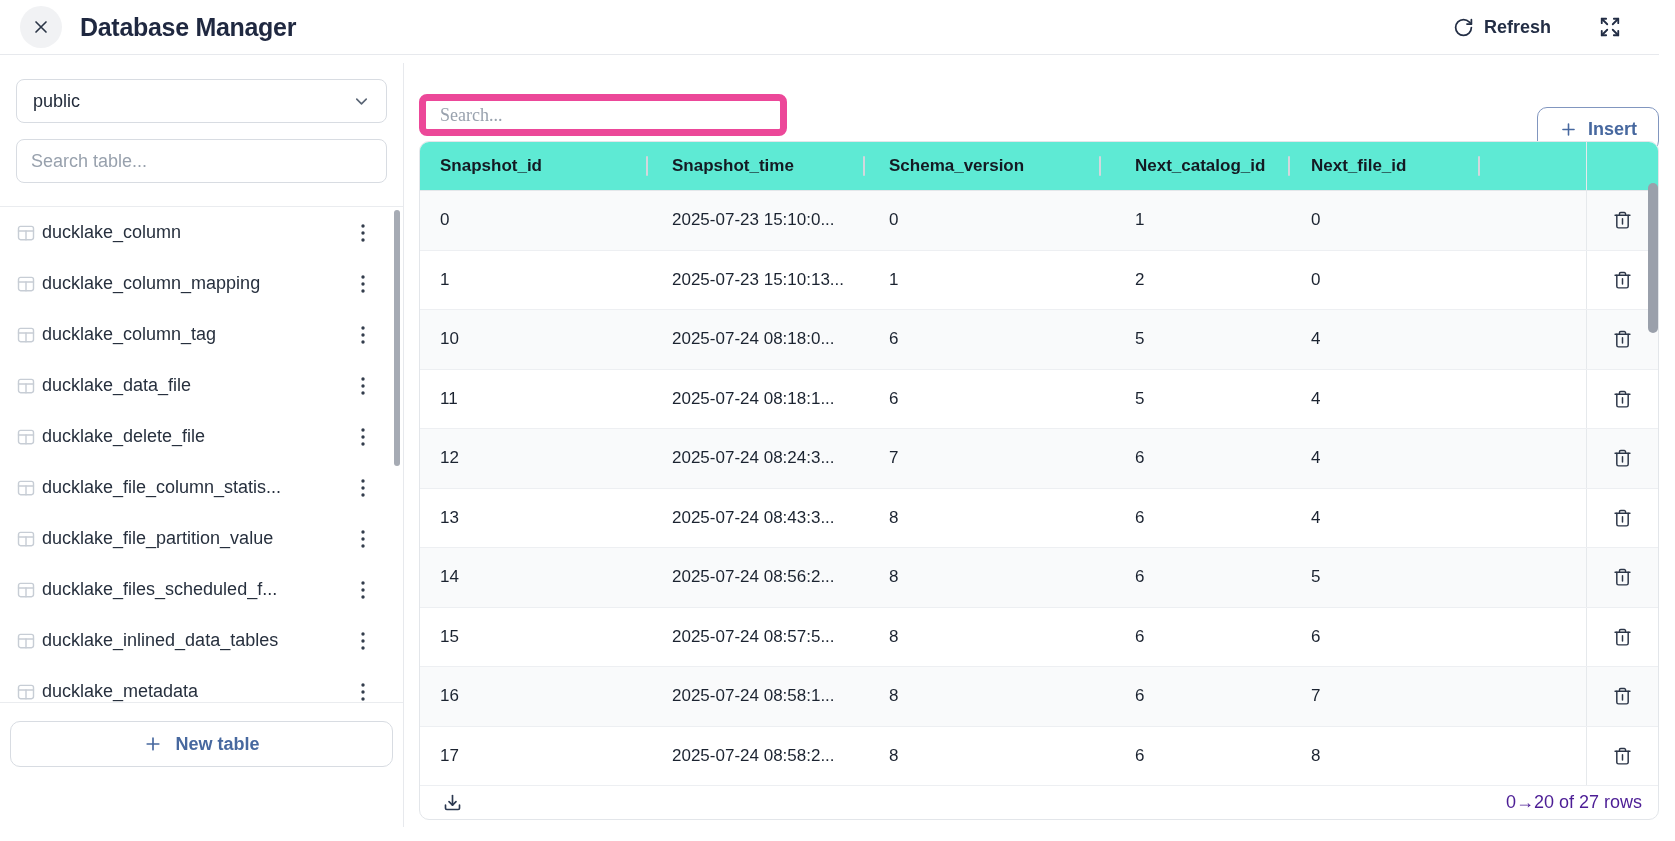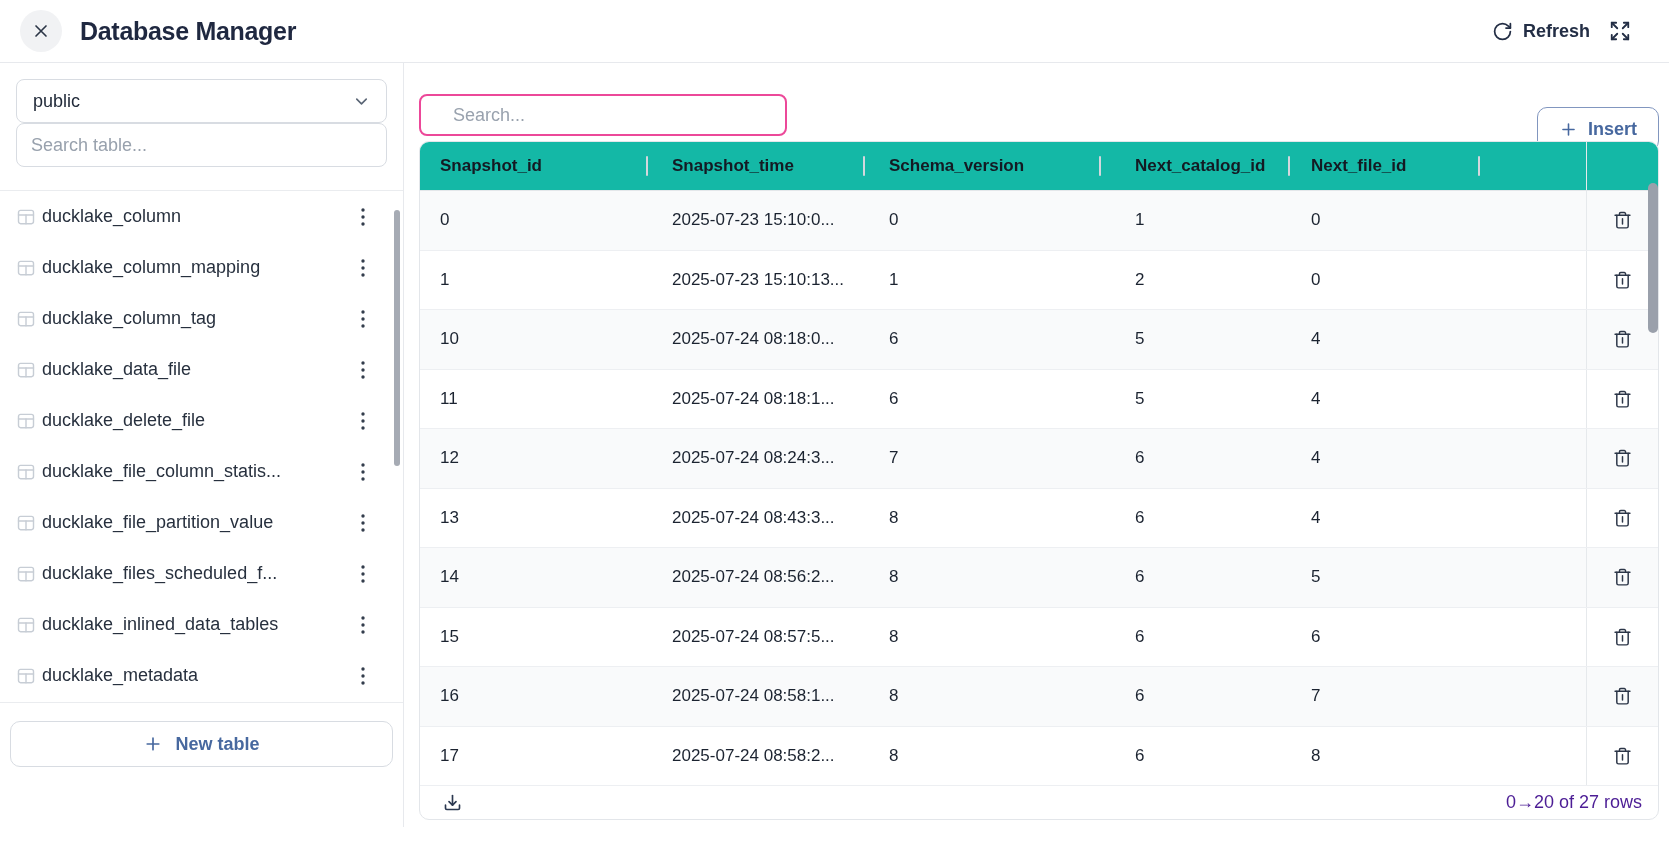--- a/index.html
+++ b/index.html
@@ -1,50 +1,50 @@
 <!DOCTYPE html>
 <html><head>
 <meta charset="utf-8">
 <style>
   html,body{margin:0;padding:0;background:#fff;overflow:hidden;}
   body{width:1675px;height:841px;position:relative;font-family:"Liberation Sans","DejaVu Sans",sans-serif;color:#1d2533;}
   svg{display:block;}
   button{font-family:inherit;cursor:pointer;}
 
   
-  .topbar{position:absolute;top:0;left:0;right:6px;height:63px;background:#fff;border-bottom:1px solid #e7e9ed;display:flex;align-items:center;padding:0 38px 0 20px;box-sizing:border-box;}
+  .topbar{position:absolute;top:0;left:0;right:16px;height:55px;background:#fff;border-bottom:1px solid #e7e9ed;display:flex;align-items:center;padding:0 38px 0 20px;box-sizing:border-box;}
   .close-btn{width:42px;height:42px;border-radius:50%;background:#f1f2f4;border:none;display:flex;align-items:center;justify-content:center;flex:none;}
   .app-title{font-size:25px;font-weight:700;color:#1f2840;margin-left:18px;letter-spacing:-0.3px;white-space:nowrap;}
-  .topbar-right{margin-left:auto;display:flex;align-items:center;gap:19px;}
+  .topbar-right{margin-left:auto;display:flex;align-items:center;gap:48px;}
   .refresh-btn{display:flex;align-items:center;gap:10px;background:none;border:none;font-size:18px;font-weight:600;color:#232e45;padding:0;}
   .fullscreen-btn{background:none;border:none;padding:0;display:flex;align-items:center;}
 
   
   .sidebar{position:absolute;top:63px;left:0;bottom:14px;width:404px;box-sizing:border-box;border-right:1px solid #e7e9ed;background:#fff;}
   .sidebar-controls{padding:16px 16px 23px 16px;border-bottom:1px solid #eaecef;}
   .schema-select{height:44px;box-sizing:border-box;border:1px solid #d8dce2;border-radius:8px;background:#fff;display:flex;align-items:center;justify-content:space-between;padding:0 15px 0 16px;font-size:18px;color:#222b3a;width:100%;}
-  .table-search{width:100%;height:44px;box-sizing:border-box;border:1px solid #d8dce2;border-radius:8px;padding:0 14px;font-size:18px;color:#222b3a;outline:none;}
+  .table-search{margin-top:16px;width:100%;height:44px;box-sizing:border-box;border:1px solid #d8dce2;border-radius:8px;padding:0 14px;font-size:18px;color:#222b3a;outline:none;}
   .table-search::placeholder{color:#98a1ad;}
   .table-list{position:relative;}
   .table-item{height:51px;display:flex;align-items:center;gap:6px;padding:0 44px 0 16px;background:#fff;}
   .table-item-label{font-size:18px;color:#27303e;white-space:nowrap;overflow:hidden;flex:1;}
   .kebab-btn{background:none;border:none;padding:2px 4px;margin-right:-10px;display:flex;align-items:center;}
   .sidebar-thumb{position:absolute;left:394px;top:147px;width:6px;height:256px;border-radius:3px;background:#a6abb4;}
   .sidebar-footer{position:absolute;left:0;right:0;bottom:0;border-top:1px solid #eaecef;padding:18px 10px 60px 10px;box-sizing:border-box;background:#fff;}
   .new-table-btn{width:100%;height:46px;border:1px solid #d8dce2;border-radius:10px;background:#fff;display:flex;align-items:center;justify-content:center;gap:12px;font-size:18px;font-weight:600;color:#47689f;}
 
   
   .main{position:absolute;top:63px;left:405px;right:0;bottom:0;background:#fff;}
   .main-toolbar{position:absolute;top:16px;left:14px;right:16px;display:flex;align-items:center;justify-content:space-between;}
-  .main-search{width:368px;height:42px;box-sizing:border-box;border:2px solid #ec4899;border-radius:8px;padding:0 32px;font-size:18px;outline:none;color:#222b3a;}
+  .main-search{width:368px;height:42px;box-sizing:border-box;border:7px solid #ec4899;border-radius:8px;padding:0 14px;font-size:18px;outline:none;color:#222b3a;font-family:Liberation Serif, serif;}
   .main-search::placeholder{color:#99a2ae;}
   .insert-btn{height:44px;padding:0 21px;border:1.5px solid #8196bf;border-radius:10px;background:#fff;display:flex;align-items:center;gap:10px;font-size:18px;font-weight:600;color:#47689f;margin-top:28px;}
 
   .card{position:absolute;top:78px;left:14px;right:16px;bottom:21px;border:1px solid #e3e6ea;border-radius:10px;background:#fff;overflow:hidden;display:flex;flex-direction:column;}
-  .thead{display:flex;height:48px;flex:none;background:#14b8a6;border-bottom:1px solid #e4e7ea;}
+  .thead{display:flex;height:48px;flex:none;background:#5eead4;border-bottom:1px solid #e4e7ea;}
   .hcell{box-sizing:border-box;height:100%;display:flex;align-items:center;font-size:17px;font-weight:700;color:#141a23;position:relative;white-space:nowrap;overflow:hidden;}
   .hcell.rz::before{content:"";position:absolute;left:0;top:14px;width:2px;height:20px;background:#d3d7dd;border-radius:1px;}
   .c1{width:226px;padding-left:20px;}
   .c2{width:217px;padding-left:26px;}
   .c3{width:236px;padding-left:26px;}
   .c4{width:189px;padding-left:36px;}
   .c5{width:190px;padding-left:23px;}
   .c6{width:108px;}
   .c7{flex:1;border-left:1px solid #e6e9ec;display:flex;align-items:center;justify-content:center;}
   .tbody{flex:none;}

